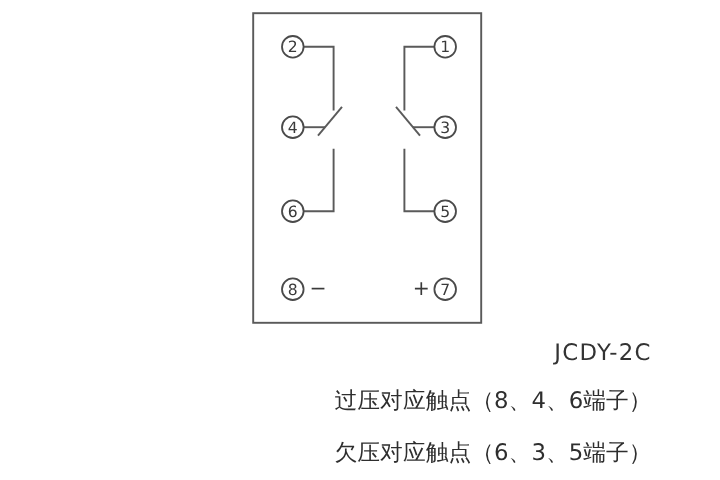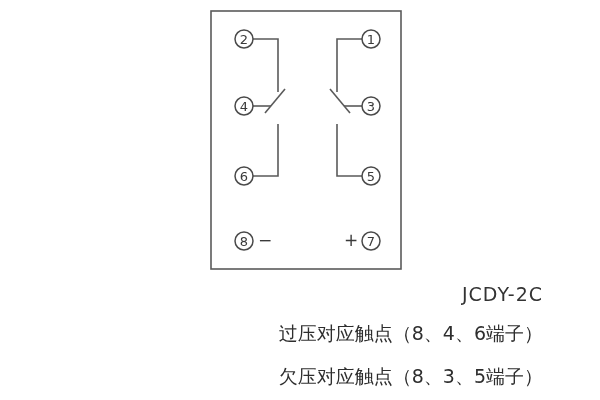--- a/index.html
+++ b/index.html
@@ -128,15 +128,15 @@
     <g>
       <circle class="terminal-circle" cx="371" cy="241" r="9"></circle>
       <text class="terminal-num" x="371" y="245.5">7</text>
     </g>
   </svg>
 
   <div id="model-label" class="caption">JCDY-2C</div>
 
   <div id="caption-over" class="caption">过压对应触点（8、4、6端子）</div>
 
-  <div id="caption-under" class="caption">欠压对应触点（8、3、5端子）</div>
+  <div id="caption-under" class="caption">欠压对应触点（6、3、5端子）</div>
 
 </div>
 
 </body></html>

